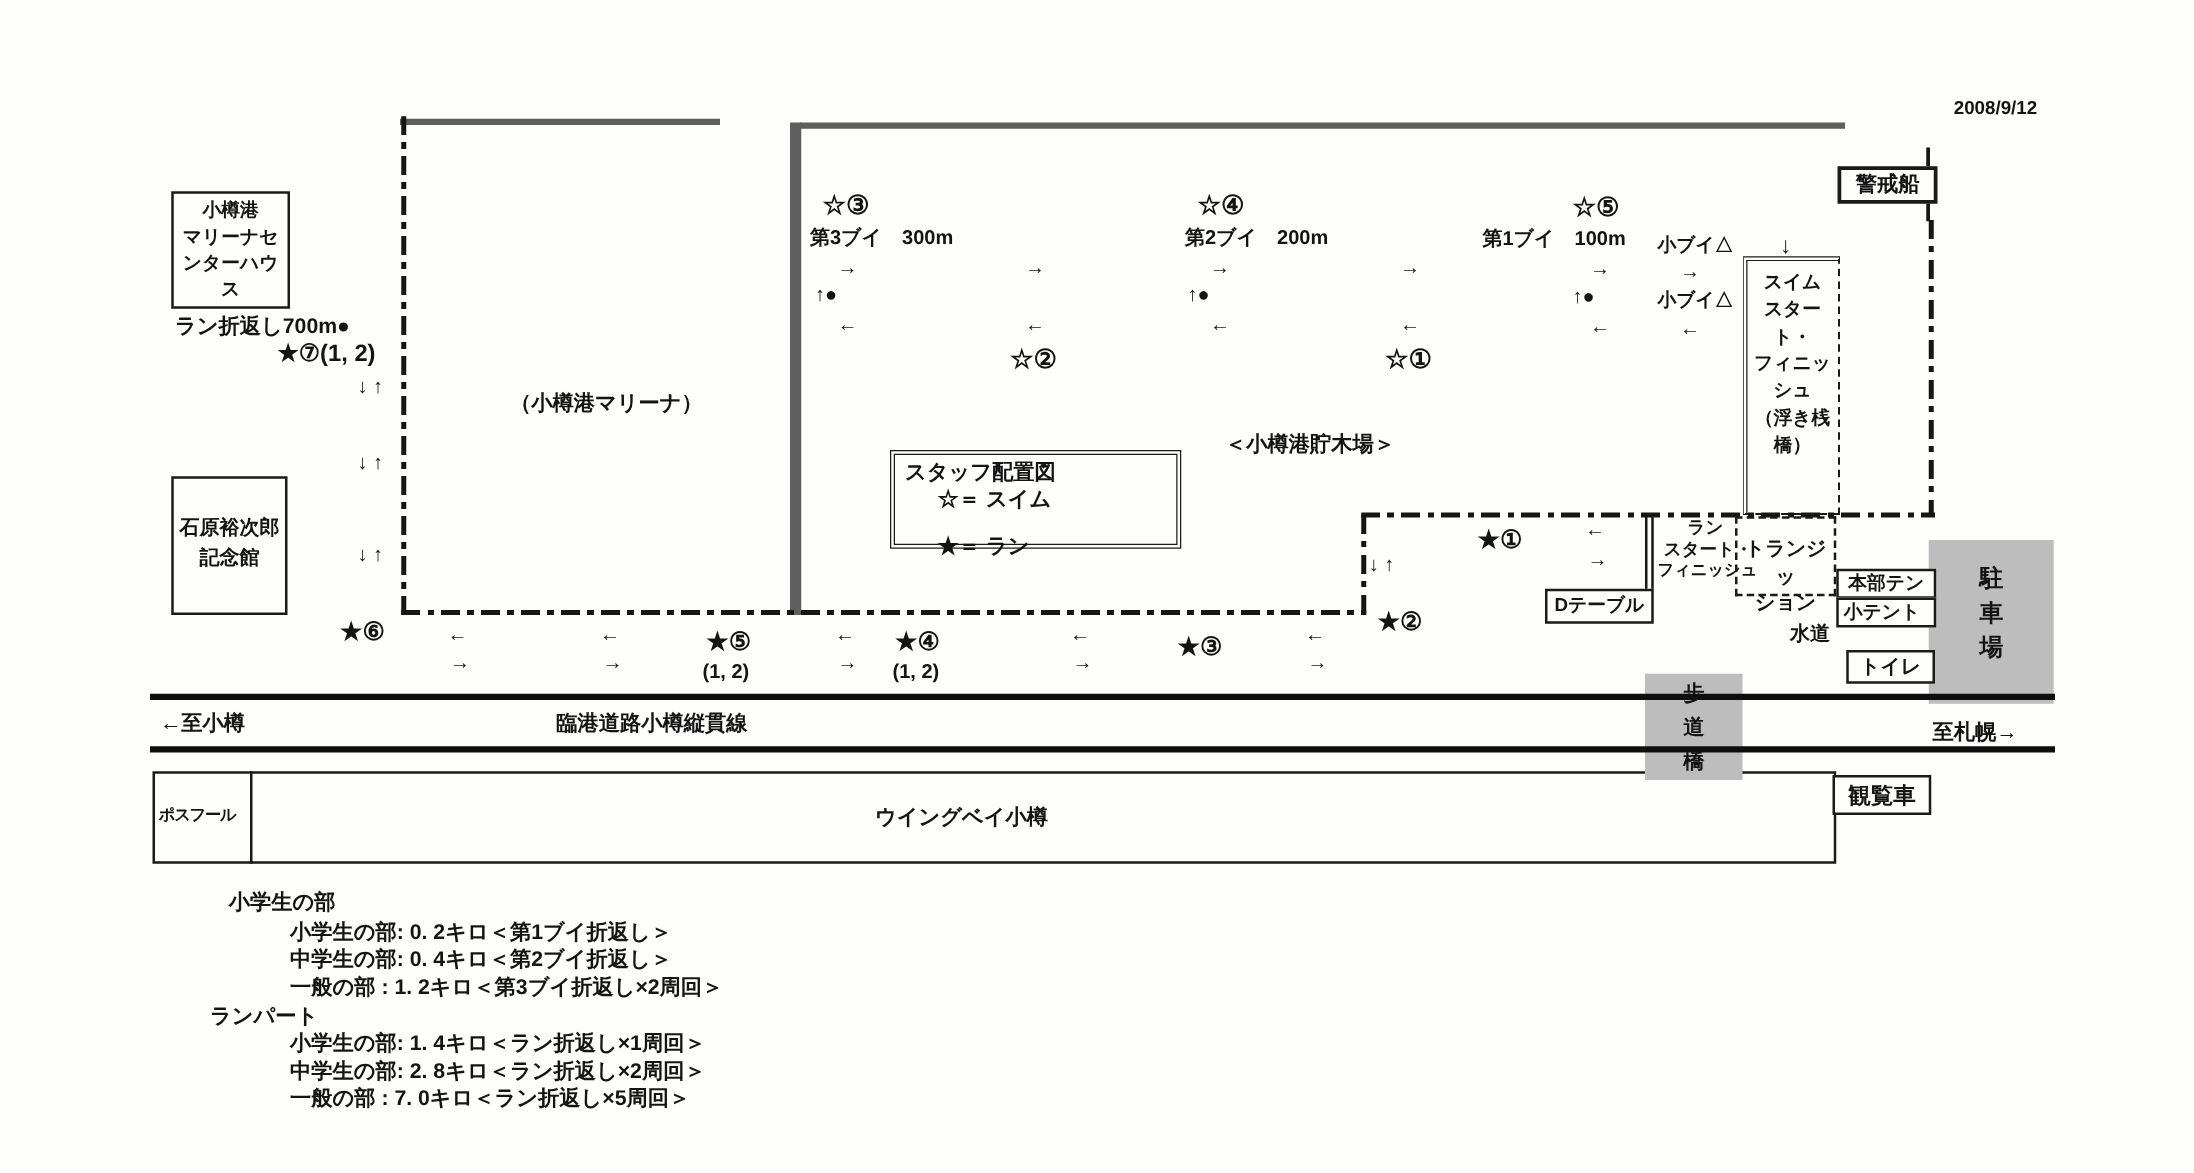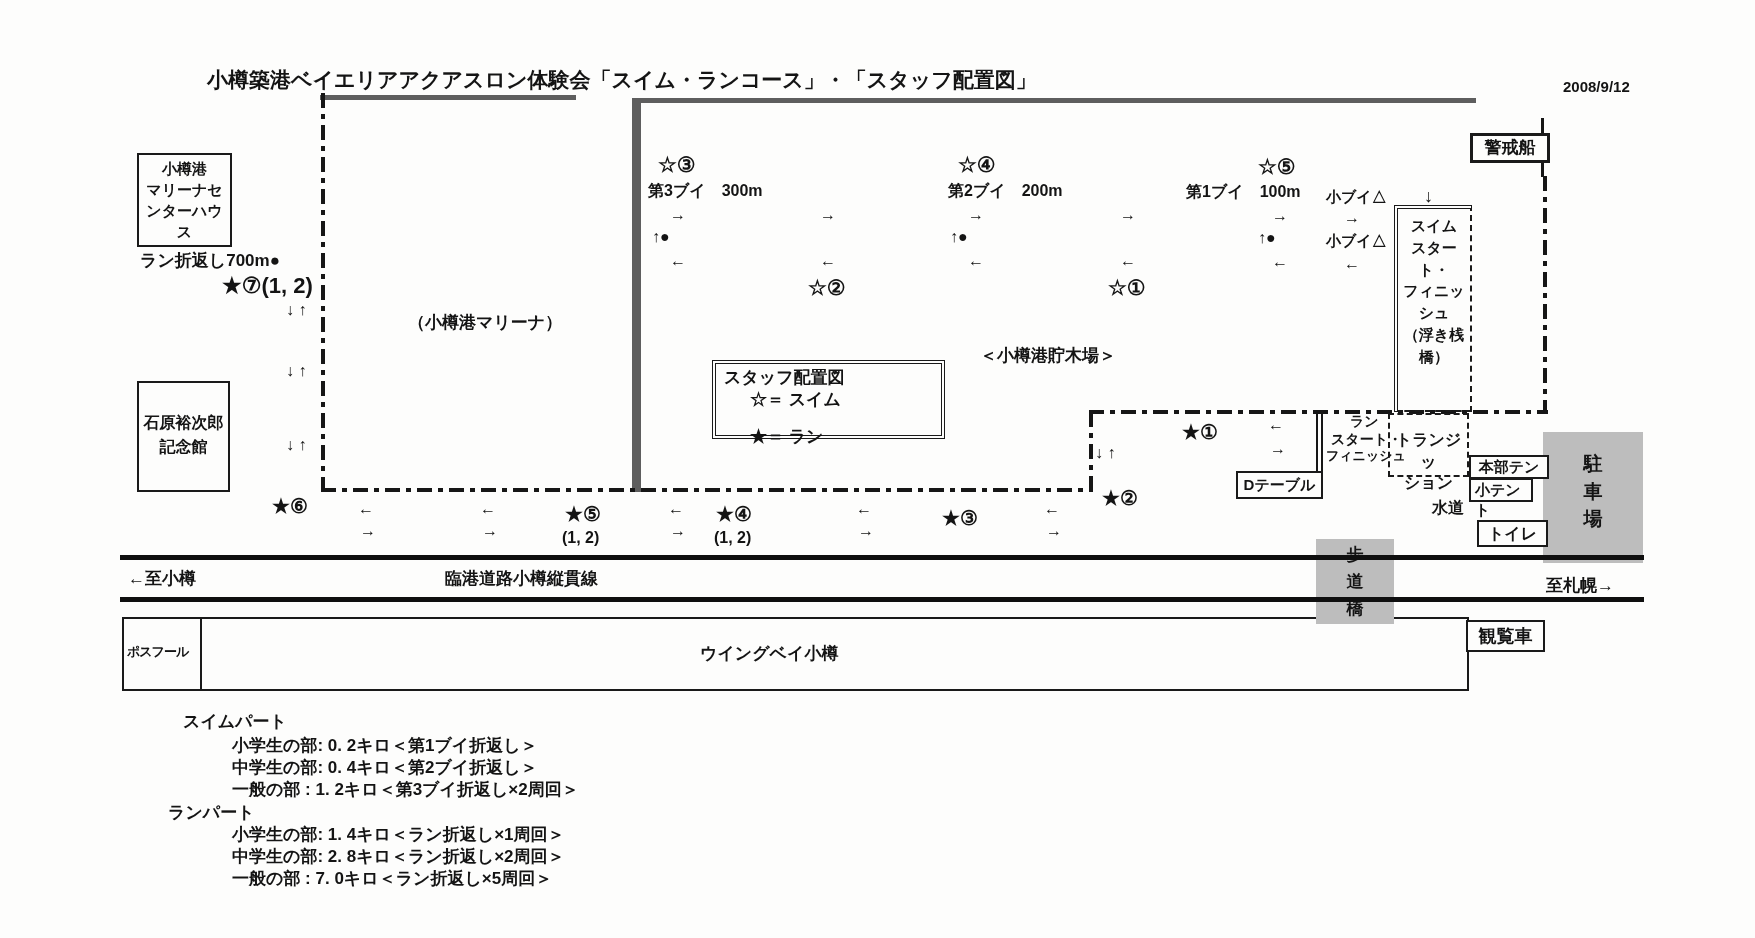--- a/index.html
+++ b/index.html
@@ -22,21 +22,20 @@
   .tick { position:absolute; width:3px; background:#161616; }
   .z2 { z-index:4; }
   .vtxt span { display:block; text-align:center; }
   .stack span { display:block; }
 </style>
 </head>
 <body>
 
 <div id="canvas">
 
-  <div class="t" style="left:207px; top:68px; font-size:21px; font-weight:bold;">小樽築港ベイエリアアクアスロン体験会「スイム・ランコース」・「スタッフ配置図」</div>
   <div class="t" style="left:1563px; top:78px; font-size:15px;">2008/9/12</div>
 
   <div class="wall" style="left:320px; top:95px; width:256px; height:5px;"></div>
   <div class="wall" style="left:640px; top:98px; width:836px; height:5px;"></div>
   <div class="wall" style="left:632px; top:98px; width:9px; height:394px;"></div>
   <div class="vdd" style="left:321px; top:93px; height:399px;"></div>
   <div class="hdd" style="left:321px; top:488px; width:772px;"></div>
   <div class="vdd" style="left:1089px; top:412px; height:80px;"></div>
   <div class="hdd" style="left:1089px; top:410px; width:459px;"></div>
   <div class="vdd" style="left:1543px; top:176px; height:236px;"></div>
@@ -47,21 +46,21 @@
     <span>警戒船</span>
   </div>
 
   <div class="box c stack" style="left:137px; top:153px; width:95px; height:94px; font-size:15px; font-weight:600; padding-top:3px; line-height:1.4;">
     <span>小樽港</span>
     <span>マリーナセ</span>
     <span>ンターハウ</span>
     <span>ス</span>
   </div>
   <div class="t" style="left:140px; top:251px; font-size:17px;">ラン折返し700m●</div>
-  <div class="t" style="left:222px; top:273px; font-size:22px;text-align:center;">★⑦(1, 2)</div>
+  <div class="t" style="left:222px; top:273px; font-size:19px;text-align:center;">★⑦(1, 2)</div>
   <div class="t" style="left:286px; top:301px; font-size:16px;">↓ ↑</div>
   <div class="t" style="left:286px; top:362px; font-size:16px;">↓ ↑</div>
   <div class="t" style="left:286px; top:436px; font-size:16px;">↓ ↑</div>
   <div class="box c stack" style="left:137px; top:381px; width:93px; height:111px; font-size:16px; font-weight:600; padding-top:28px; line-height:1.5;">
     <span>石原裕次郎</span>
     <span>記念館</span>
   </div>
   <div class="t" style="left:272px; top:495px; font-size:20px;">★⑥</div>
 
   <div class="t" style="left:408px; top:313px; font-size:17px;">（小樽港マリーナ）</div>
@@ -143,21 +142,21 @@
   <div class="box c" style="left:1236px; top:471px; width:87px; height:28px; font-size:15px; font-weight:600; line-height:24px;">
     <span>Dテーブル</span>
   </div>
   <div class="dashbox c stack" style="left:1388px; top:413px; width:81px; height:64px; font-size:16px; font-weight:600; padding-top:14px; line-height:1.35;">
     <span>トランジッ</span>
     <span>ション</span>
   </div>
   <div class="box c z2" style="left:1469px; top:455px; width:80px; height:24px; font-size:15px; font-weight:600; line-height:20px;">
     <span>本部テント</span>
   </div>
-  <div class="box z2" style="left:1469px; top:478px; width:64px; height:24px; font-size:15px; font-weight:600; line-height:20px; padding-left:4px;">
+  <div class="box z2" style="left:1469px; top:478px; width:80px; height:24px; font-size:15px; font-weight:600; line-height:20px; padding-left:4px;">
     <span>小テント</span>
   </div>
   <div class="t" style="left:1432px; top:499px;">水道</div>
   <div class="box c z2" style="left:1477px; top:520px; width:71px; height:27px; font-size:16px; font-weight:600; line-height:23px;">
     <span>トイレ</span>
   </div>
   <div class="grayblock vtxt" style="left:1543px; top:432px; width:100px; height:131px; font-size:19px; font-weight:600; padding-top:18px; line-height:1.45;">
     <span>駐</span>
     <span>車</span>
     <span>場</span>
@@ -175,21 +174,21 @@
   <div class="t z2" style="left:1546px; top:576px; font-size:17px;">至札幌→</div>
 
   <div class="box" style="left:122px; top:617px; width:1347px; height:74px;"></div>
   <div class="abs" style="left:200px; top:617px; width:2px; height:74px; background:#1a1a1a;"></div>
   <div class="t" style="left:127px; top:645px; font-size:13px; letter-spacing:-1px;">ポスフール</div>
   <div class="t" style="left:700px; top:644px; font-size:17px;">ウイングベイ小樽</div>
   <div class="box c z2" style="left:1466px; top:620px; width:79px; height:32px; font-size:18px; font-weight:600; line-height:28px;">
     <span>観覧車</span>
   </div>
 
-  <div class="t" style="left:183px; top:712px; font-size:17px;">スイムパート</div>
+  <div class="t" style="left:183px; top:712px; font-size:17px;">小学生の部</div>
   <div class="t" style="left:232px; top:736px; font-size:17px;">小学生の部: 0. 2キロ＜第1ブイ折返し＞</div>
   <div class="t" style="left:232px; top:758px; font-size:17px;">中学生の部: 0. 4キロ＜第2ブイ折返し＞</div>
   <div class="t" style="left:232px; top:780px; font-size:17px;">一般の部  : 1. 2キロ＜第3ブイ折返し×2周回＞</div>
   <div class="t" style="left:168px; top:803px; font-size:17px;">ランパート</div>
   <div class="t" style="left:232px; top:825px; font-size:17px;">小学生の部: 1. 4キロ＜ラン折返し×1周回＞</div>
   <div class="t" style="left:232px; top:847px; font-size:17px;">中学生の部: 2. 8キロ＜ラン折返し×2周回＞</div>
   <div class="t" style="left:232px; top:869px; font-size:17px;">一般の部  : 7. 0キロ＜ラン折返し×5周回＞</div>
 
 </div>
 

